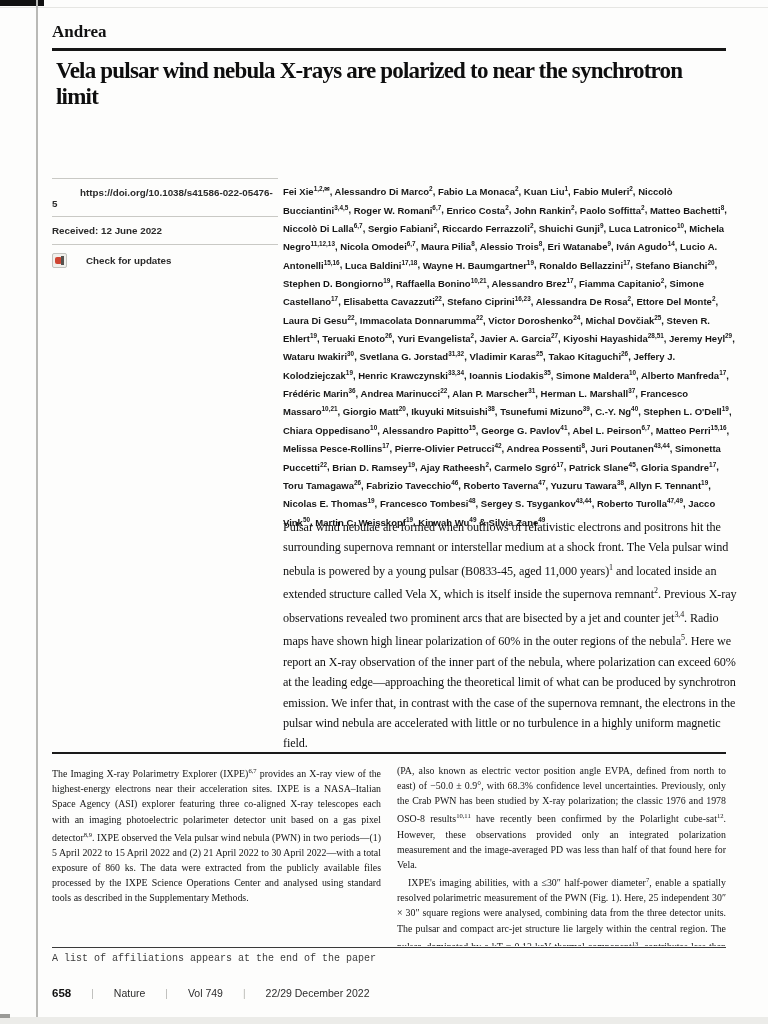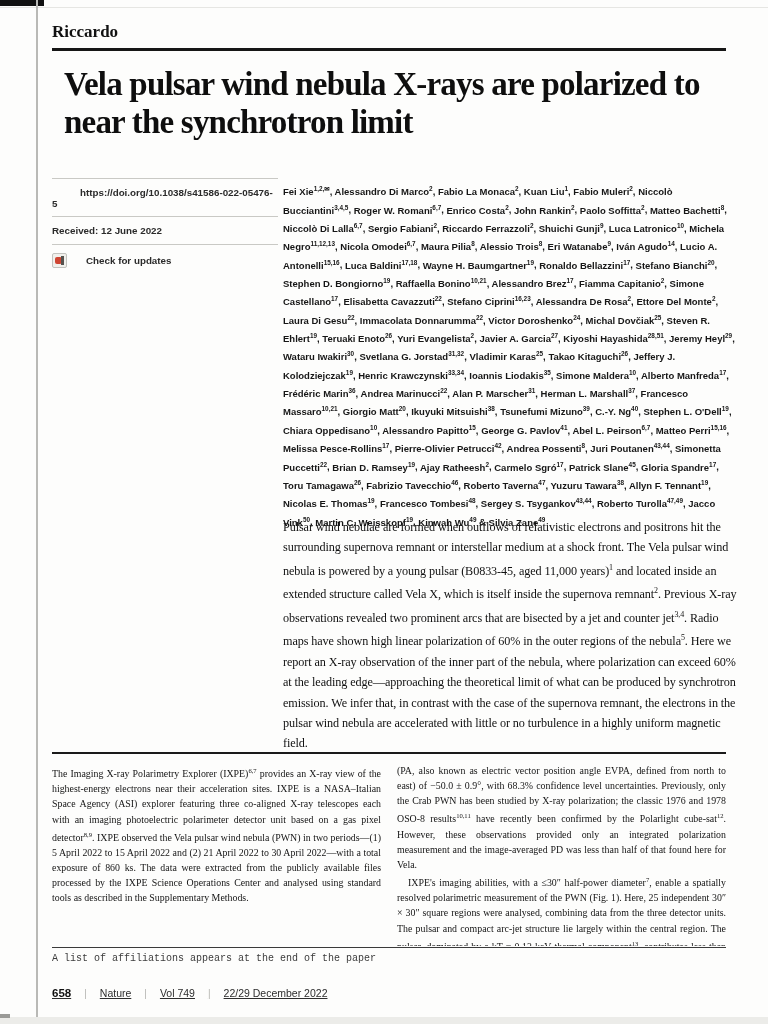--- a/index.html
+++ b/index.html
@@ -10,22 +10,22 @@
   .art-topline{position:absolute;top:7px;left:0;width:768px;height:1px;background:#e6e6e3;}
   .art-leftline{position:absolute;top:0;left:36px;width:2px;height:1024px;background:#b9b9b6;}
   .art-bottomstrip{position:absolute;bottom:0;left:0;width:768px;height:7px;background:#ecece9;}
   .art-bottomdot{position:absolute;bottom:6px;left:0;width:10px;height:4px;background:#9a9a97;}
 
   .content{position:absolute;left:52px;top:0;width:674px;height:1024px;}
 
   .kicker{position:absolute;top:22px;left:0;font-family:"Liberation Serif",serif;
           font-weight:700;font-size:17px;color:#111;}
   .kicker-rule{position:absolute;top:48px;left:0;width:674px;height:2.5px;background:#161616;}
-  .title{position:absolute;top:54px;left:0;width:648px;margin:12px;
-         font-family:"Liberation Serif",serif;font-weight:700;font-size:33px;
+  .title{position:absolute;top:54px;left:0;width:648px;margin:4px;
+         font-family:"Liberation Serif",serif;font-weight:700;font-size:23px;
          line-height:1.14;letter-spacing:-0.8px;color:#0e0e0e;}
 
   
   .meta{position:absolute;top:178px;left:0;width:226px;
         font-family:"Liberation Sans",sans-serif;font-size:9.8px;font-weight:700;color:#2b2b2b;}
   .meta-row{border-top:1px solid #c9c9c5;padding:8px 0 7px 0;min-height:12px;}
   .meta-row a{color:#2b2b2b;text-decoration:none;margin-left:28px;}
   .meta-check{display:flex;align-items:center;gap:19px;}
   .cm{display:inline-block;width:13px;height:13px;border:1px solid #c2c2be;border-radius:2px;
       background:#f1f0ec;position:relative;flex:0 0 auto;}
@@ -49,39 +49,39 @@
   .bcol{width:329px;}
   .bp{margin:0;font-family:"Liberation Serif",serif;font-size:9.9px;line-height:15.1px;
       text-align:justify;color:#141414;}
   .bp.indent{text-indent:11px;}
   .bp sup{font-size:6.6px;}
 
   .foot-rule{position:absolute;top:947px;left:0;width:674px;height:1px;background:#3a3a3a;}
   .affil-note{position:absolute;top:953px;left:0;font-family:Liberation Mono, monospace;
               font-size:10px;color:#3c3c3c;}
 
-  .footer{position:absolute;top:987px;left:0;display:flex;align-items:center;gap:13px;
-          font-family:"Liberation Sans",sans-serif;font-size:10.5px;color:#2d2d2d;text-decoration:underline;}
+  .footer{position:absolute;top:987px;left:0;display:flex;align-items:center;gap:20px;
+          font-family:"Liberation Sans",sans-serif;font-size:10.5px;color:#2d2d2d;}
   .footer .pg{font-weight:700;font-size:11.5px;color:#111;}
   .footer .sep{color:#b5b5b1;font-size:10px;}
 </style>
 </head>
 <body>
 
 <div class="canvas">
 
   <div class="art-topsliver"></div>
   <div class="art-topline"></div>
   <div class="art-leftline"></div>
   <div class="art-bottomstrip"></div>
   <div class="art-bottomdot"></div>
 
   <div class="content">
 
-    <div class="kicker">Riccardo</div>
+    <div class="kicker">Andrea</div>
     <div class="kicker-rule"></div>
     <h1 class="title">Vela pulsar wind nebula X-rays are polarized to near the synchrotron limit</h1>
 
     <div class="meta">
       <div class="meta-row">
         <a href="#">https://doi.org/10.1038/s41586-022-05476-5</a>
       </div>
       <div class="meta-row">Received: 12 June 2022</div>
       <div class="meta-row meta-check">
         <span class="cm">

